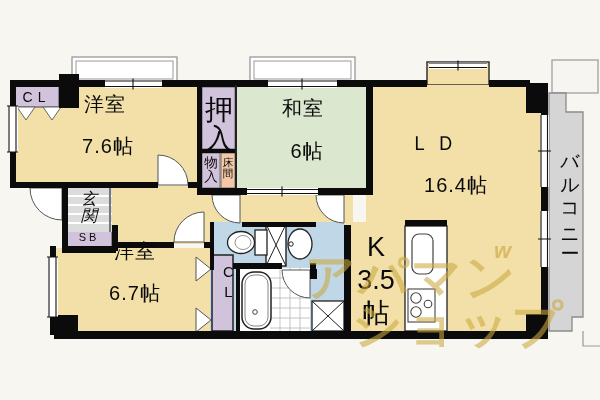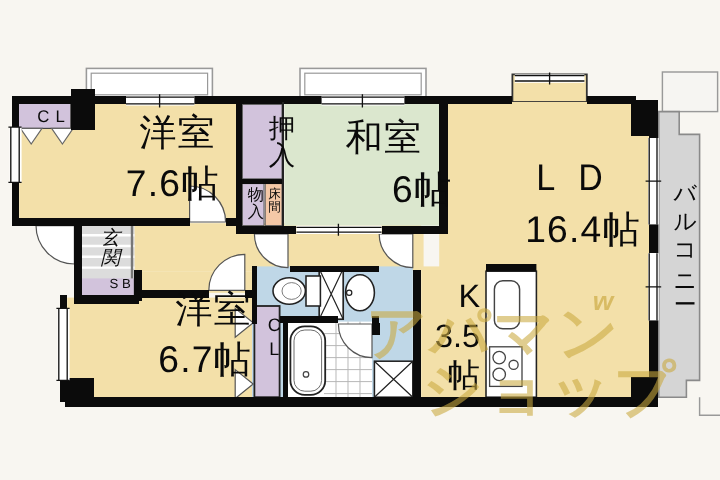--- a/index.html
+++ b/index.html
@@ -3,23 +3,23 @@
 <meta charset="utf-8">
 <style>
   html,body{margin:0;padding:0;}
   #stage{
     position:relative;width:600px;height:400px;overflow:hidden;
     background:#F8F6F1;
     font-family:"Liberation Sans","DejaVu Sans",sans-serif;
     color:#0a0a0a;
   }
   #stage svg{position:absolute;left:0;top:0;}
-  .lbl{position:absolute;line-height:1.15;text-align:right;white-space:nowrap;}
+  .lbl{position:absolute;line-height:1.15;text-align:center;white-space:nowrap;}
   .lbl.wrap{white-space:normal;line-height:1.05;}
-  .big{font-size:31px;letter-spacing:1px;}
+  .big{font-size:20px;letter-spacing:1px;}
   .vert{writing-mode:vertical-rl;text-orientation:upright;white-space:nowrap;}
   .watermark{position:absolute;font-weight:bold;color:rgba(201,168,62,0.58);
     letter-spacing:2px;font-size:50px;line-height:1;}
   .wm-mark{position:absolute;font-size:22px;font-weight:bold;color:rgba(201,168,62,0.65);font-style:italic;}
   .klabel div{line-height:1.22;}
 </style>
 </head>
 <body>
 
 <div id="stage">
@@ -190,23 +190,23 @@
     <g>
       <rect x="247" y="188" width="71" height="7" fill="#ffffff"></rect>
       <path d="M247,189.5 H318 M247,193.5 H318 M282,186.5 V196.5" stroke="#111" stroke-width="1.1" fill="none"></path>
     </g>
   </g>
 </svg>
 
 <div class="lbl big" style="left:30px;top:93px;width:150px;">洋室</div>
 <div class="lbl big" style="left:33px;top:135px;width:150px;">7.6帖</div>
 
-<div class="lbl wrap" style="left:204px;top:95px;width:30px;font-size:22px;margin-left:12px;">押入</div>
-
-<div class="lbl big" style="left:224px;top:97px;width:128px;">和室</div>
+<div class="lbl wrap" style="left:204px;top:95px;width:30px;font-size:28px;">押入</div>
+
+<div class="lbl big" style="left:239px;top:97px;width:128px;">和室</div>
 <div class="lbl big" style="left:237px;top:140px;width:140px;">6帖</div>
 
 <div class="lbl wrap" style="left:202px;top:156px;width:18px;font-size:13.5px;">物入</div>
 <div class="lbl wrap" style="left:222px;top:157px;width:12px;font-size:10.5px;">床間</div>
 
 <div class="lbl big" style="left:358px;top:133px;width:156px;letter-spacing:6px;font-family:Liberation Mono, monospace;">ＬＤ</div>
 <div class="lbl big" style="left:378px;top:174px;width:156px;">16.4帖</div>
 
 <div class="lbl vert" style="left:551px;top:140px;width:30px;font-size:19px;letter-spacing:4px;">バルコニー</div>
 

